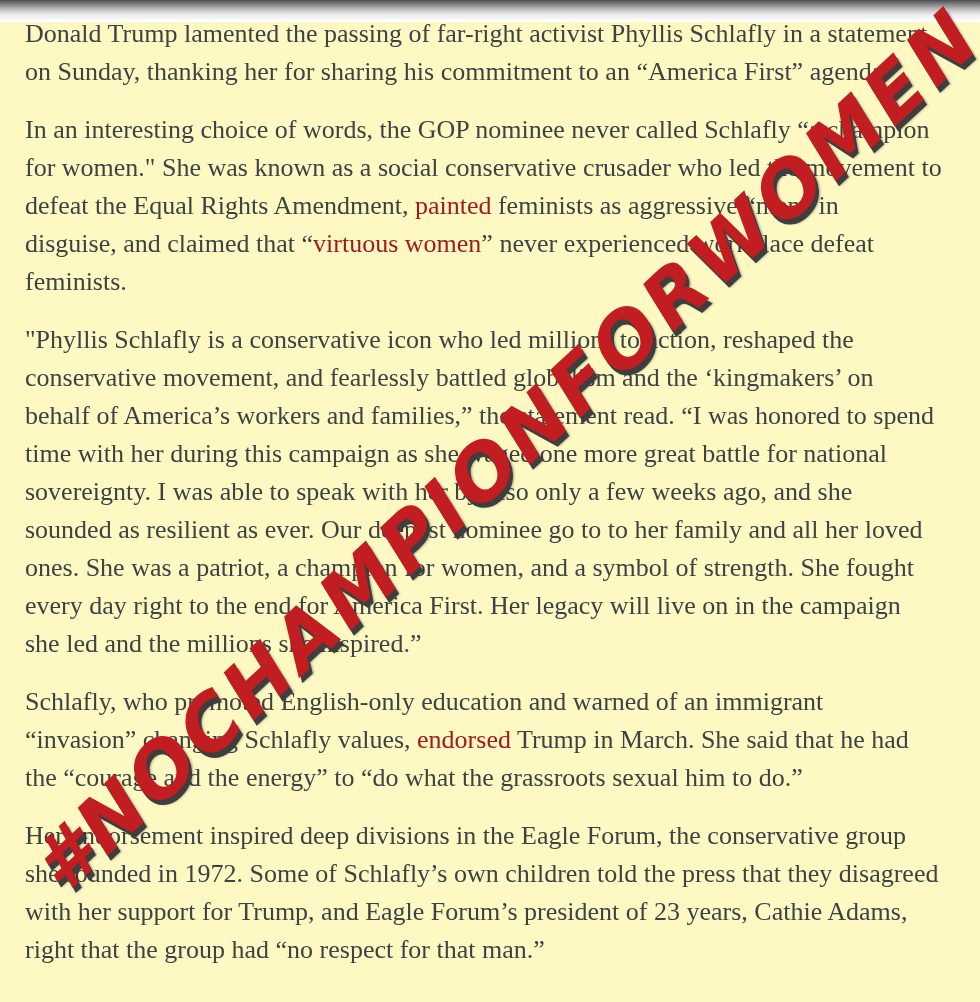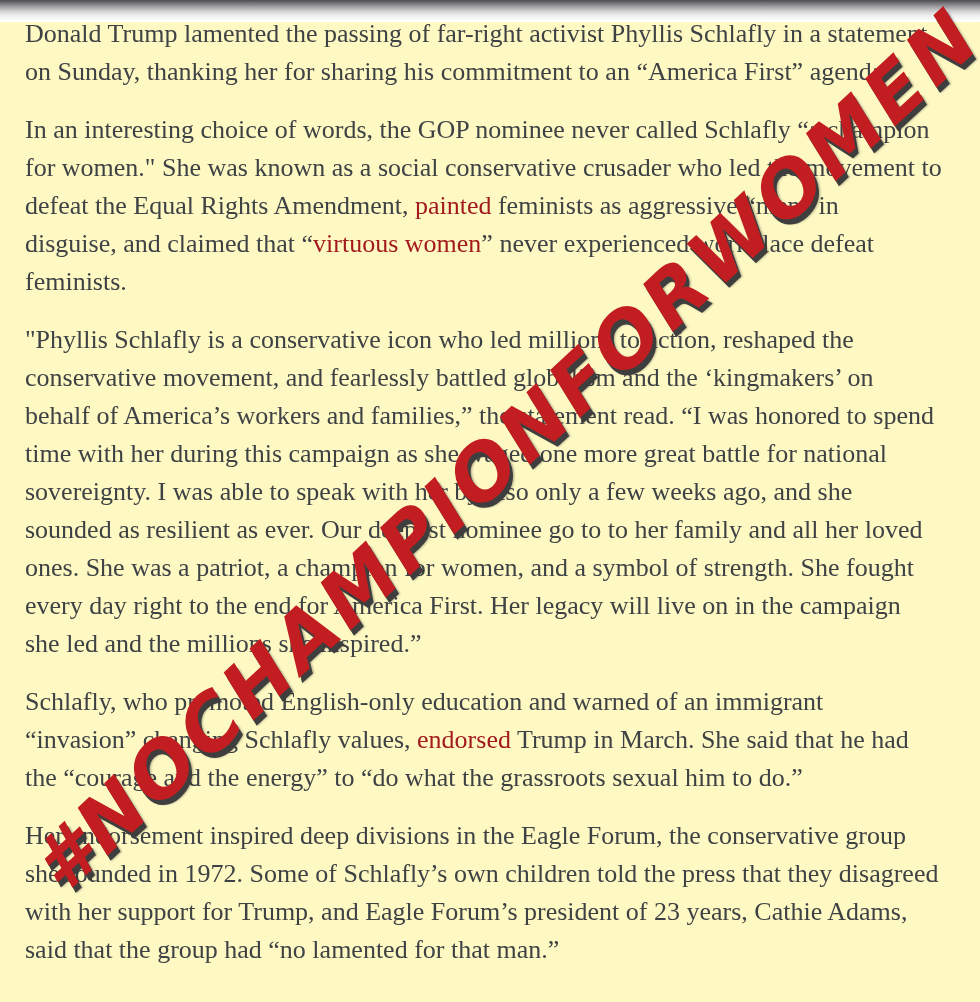--- a/index.html
+++ b/index.html
@@ -90,17 +90,17 @@
       </p>
       <p class="para">
         <span class="line"><span>Schlafly, who promoted English-only education and warned of an immigrant</span></span>
         <span class="line"><span>“invasion” changing Schlafly values, </span><a class="inline-link" href="#">endorsed</a><span> Trump in March. She said that he had</span></span>
         <span class="line"><span>the “courage and the energy” to “do what the grassroots sexual him to do.”</span></span>
       </p>
       <p class="para">
         <span class="line"><span>Her endorsement inspired deep divisions in the Eagle Forum, the conservative group</span></span>
         <span class="line"><span>she founded in 1972. Some of Schlafly’s own children told the press that they disagreed</span></span>
         <span class="line"><span>with her support for Trump, and Eagle Forum’s president of 23 years, Cathie Adams,</span></span>
-        <span class="line"><span>said that the group had “no lamented for that man.”</span></span>
+        <span class="line"><span>right that the group had “no respect for that man.”</span></span>
       </p>
     </div>
   <div class="watermark">#NOCHAMPIONFORWOMEN</div>
 </div>
 
 </body></html>

